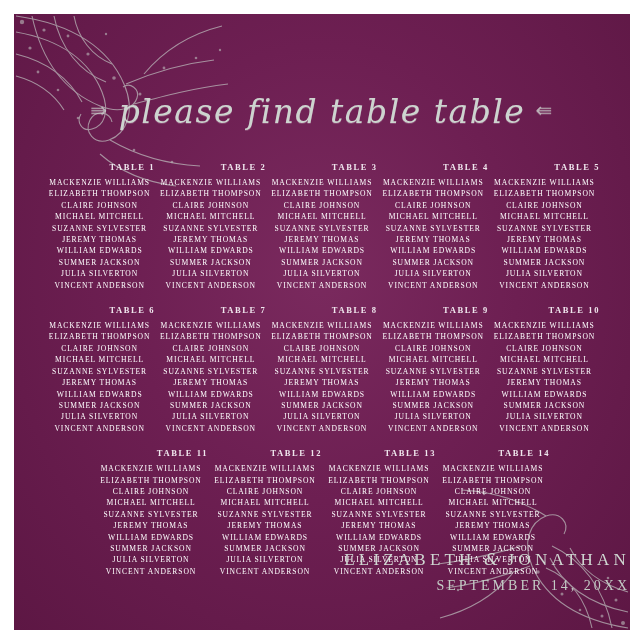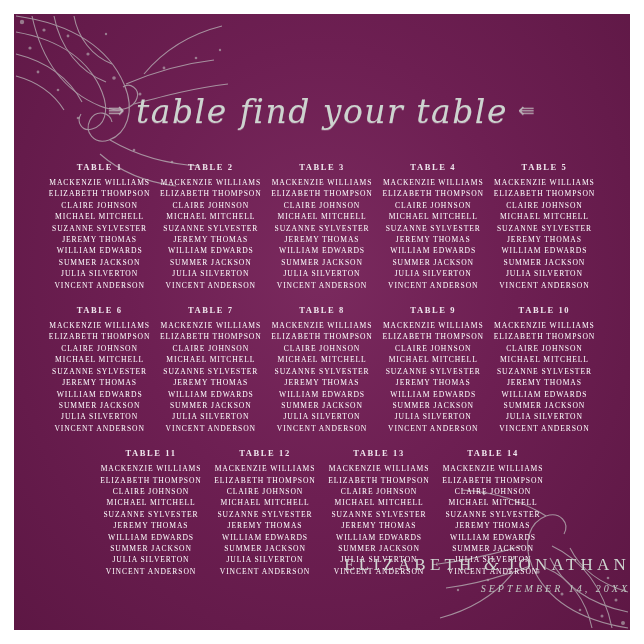--- a/index.html
+++ b/index.html
@@ -74,20 +74,21 @@
     color: #ffffff;
   }
   .tbl-name {
     font-family: "Liberation Serif", serif;
     font-size: 8.5px;
     letter-spacing: 1.6px;
     color: #f0e7ee;
     margin-bottom: 5px;
     text-transform: uppercase;
     font-weight: bold;
+    text-align: right;
   }
   .guest {
     font-family: "Liberation Serif", serif;
     font-size: 7.6px;
     letter-spacing: .9px;
     line-height: 11.4px;
     color: #ffffff;
     text-transform: uppercase;
     white-space: nowrap;
   }
@@ -106,25 +107,24 @@
     text-transform: uppercase;
   }
   .couple .amp {
     font-style: italic;
     font-family: "DejaVu Serif", serif;
     letter-spacing: 0;
   }
   .date {
     margin-top: 8px;
     font-family: "Liberation Serif", serif;
-    font-size: 10px;
+    font-size: 14px;
     letter-spacing: 3px;
     color: #c3cbc5;
     text-transform: uppercase;
-    font-style: italic;
   }
 </style>
 </head>
 <body>
 
 <div id="poster">
   <div class="card">
 
     <div class="flourish fl-tl">
       <svg width="230" height="180" viewBox="0 0 230 180">
@@ -187,21 +187,21 @@
           <circle cx="92" cy="58" r="1.7"></circle>
           <circle cx="116" cy="72" r="1.4"></circle>
           <circle cx="142" cy="50" r="1.3"></circle>
           <circle cx="172" cy="40" r="1.2"></circle>
           <circle cx="146" cy="136" r="1.2"></circle>
         </g>
       </svg>
     </div>
 
     <div class="title">
-      <span class="swash">⇛</span><span>table find your table</span><span class="swash">⇚</span>
+      <span class="swash">⇛</span><span>please find table table</span><span class="swash">⇚</span>
     </div>
 
     <div class="grid">
         <div class="row">
           <div class="tbl">
             <div class="tbl-name">TABLE 1</div>
             <div class="guest">MACKENZIE WILLIAMS</div>
             <div class="guest">ELIZABETH THOMPSON</div>
             <div class="guest">CLAIRE JOHNSON</div>
             <div class="guest">MICHAEL MITCHELL</div>

